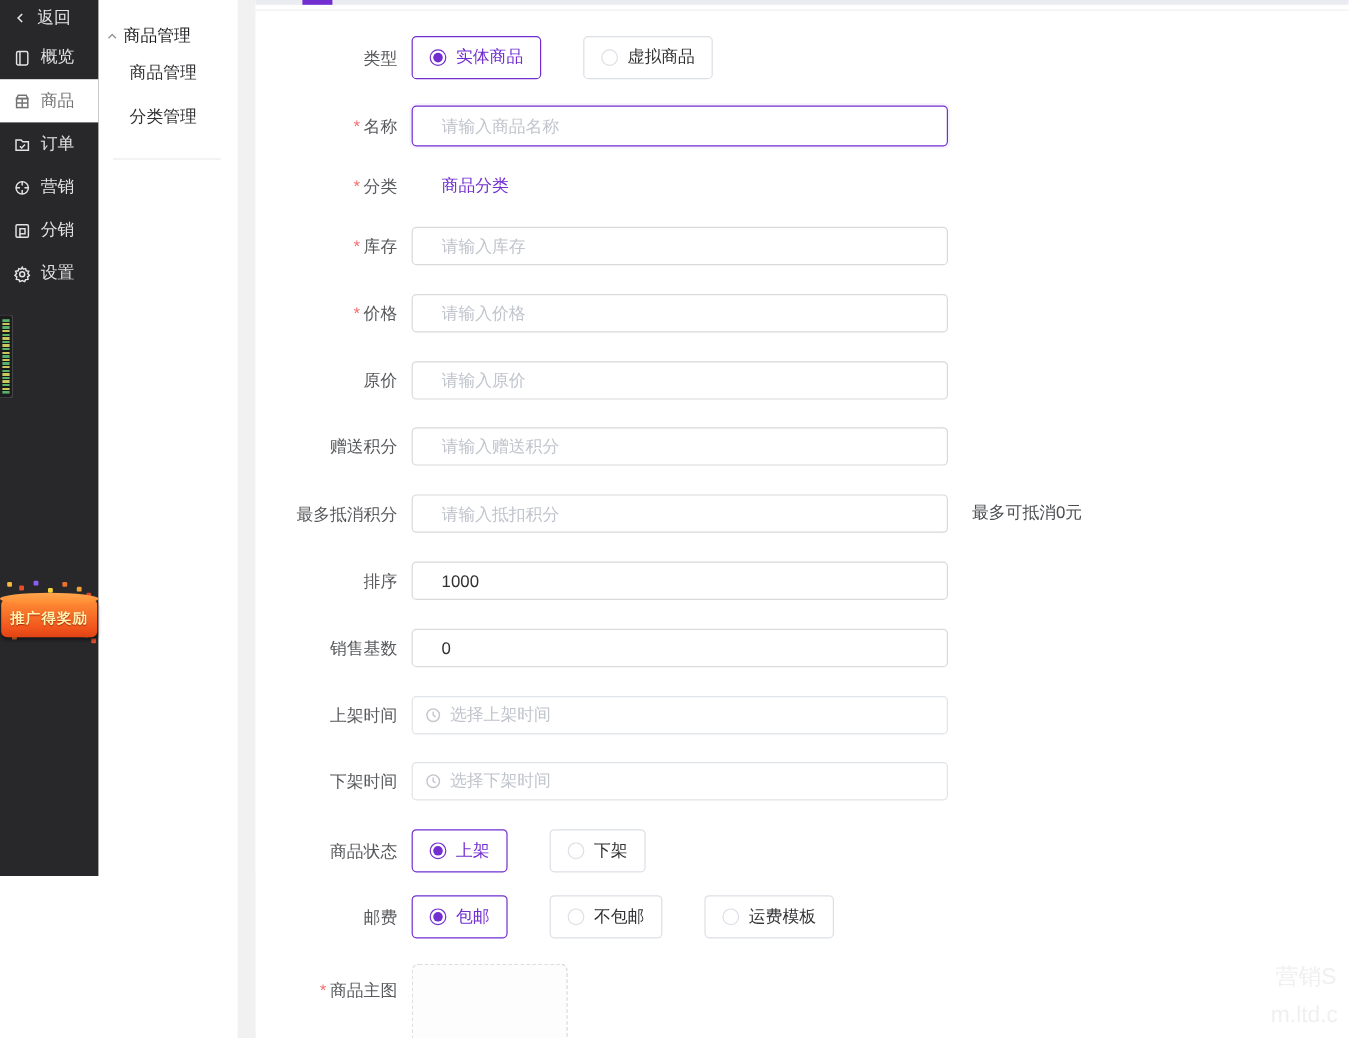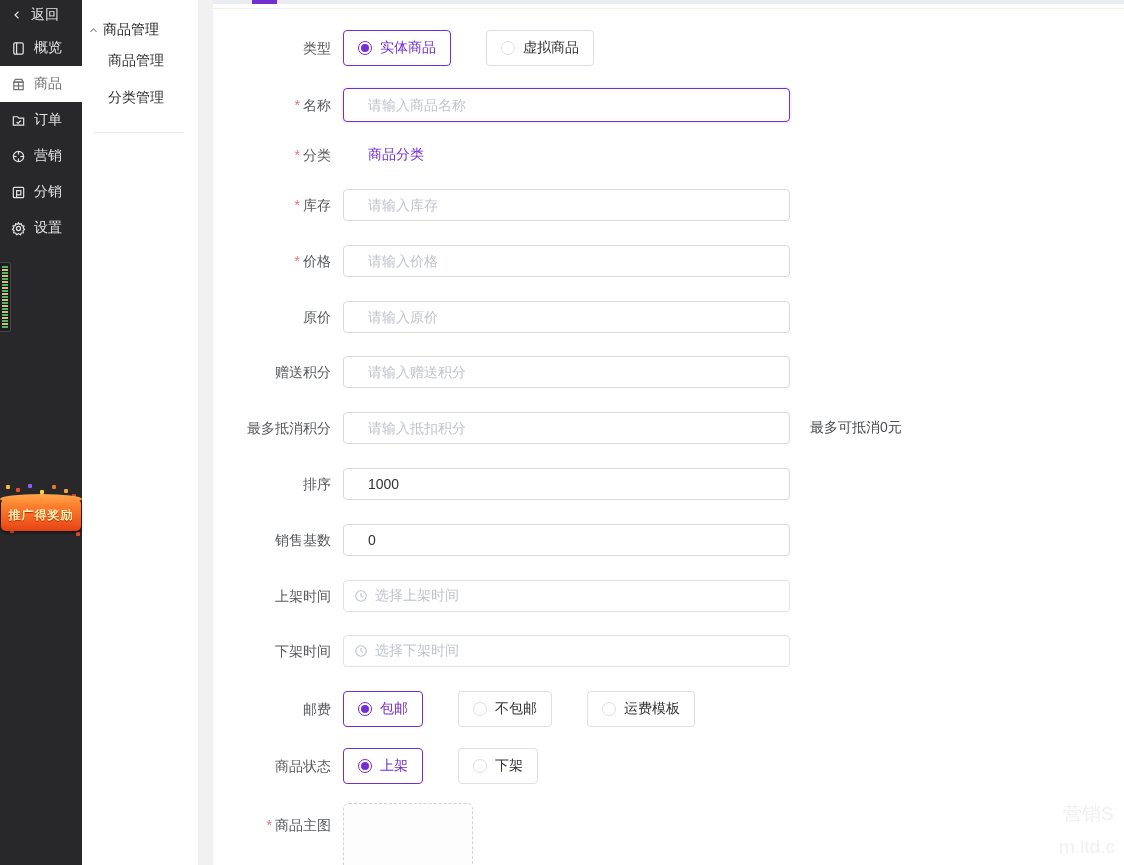--- a/index.html
+++ b/index.html
@@ -1,21 +1,21 @@
 <!DOCTYPE html>
 <html><head>
 <meta charset="utf-8">
 <style>
   * { margin:0; padding:0; box-sizing:border-box; }
   html,body { width:1124px; height:865px; overflow:hidden; background:#fff;
     font-family:"Liberation Sans", sans-serif; }
   .app { position:relative; width:1124px; height:865px; }
 
   
-  .sidebar { position:absolute; left:0; top:0; width:82px; height:865px;
+  .sidebar { position:absolute; left:0; top:0; width:82px; height:730px;
     background:#28282b; color:#e3e3e5; z-index:3; }
   .nav-item { height:36px; display:flex; align-items:center; padding-left:11px;
     font-size:14px; gap:8px; cursor:pointer; color:#e3e3e5; }
   .nav-item svg { flex:none; }
   .nav-item.active { background:#fff; color:#737373; }
   .nav-item.back { height:30px; }
 
   
   .mini-widget { position:absolute; left:0; top:262px; width:11px; height:70px;
     background:#1d1d20; border:1px solid #45454a; border-left:none;
@@ -288,52 +288,52 @@
         <label class="flabel"><span>下架时间</span></label>
         <div class="fdate">
           <svg width="14" height="14" viewBox="0 0 16 16" fill="none" stroke="#c0c4cc" stroke-width="1.3">
               <circle cx="8" cy="8" r="6"></circle>
               <polyline points="8,4.5 8,8 10.3,9.6"></polyline>
             </svg>
           <span>选择下架时间</span>
         </div>
       </div>
 
+      <div class="frow mb19">
+        <label class="flabel"><span>商品状态</span></label>
+        <div class="opts">
+          <div class="opt selected">
+            <span class="radio-dot"></span>
+            <span class="lbl">上架</span>
+          </div>
+          <div class="opt">
+            <span class="radio-dot"></span>
+            <span class="lbl">下架</span>
+          </div>
+        </div>
+      </div>
+
       <div class="frow mb21">
         <label class="flabel"><span>邮费</span></label>
         <div class="opts">
           <div class="opt selected">
             <span class="radio-dot"></span>
             <span class="lbl">包邮</span>
           </div>
           <div class="opt">
             <span class="radio-dot"></span>
             <span class="lbl">不包邮</span>
           </div>
           <div class="opt">
             <span class="radio-dot"></span>
             <span class="lbl">运费模板</span>
           </div>
         </div>
       </div>
 
-      <div class="frow mb19">
-        <label class="flabel"><span>商品状态</span></label>
-        <div class="opts">
-          <div class="opt selected">
-            <span class="radio-dot"></span>
-            <span class="lbl">上架</span>
-          </div>
-          <div class="opt">
-            <span class="radio-dot"></span>
-            <span class="lbl">下架</span>
-          </div>
-        </div>
-      </div>
-
       <div class="frow upload-row">
         <label class="flabel"><span class="ast">*</span><span>商品主图</span></label>
         <div class="upload-box"></div>
       </div>
 
     </form>
 
     <div class="watermark wm1">营销S</div>
     <div class="watermark wm2">m.ltd.c</div>
   </main>

